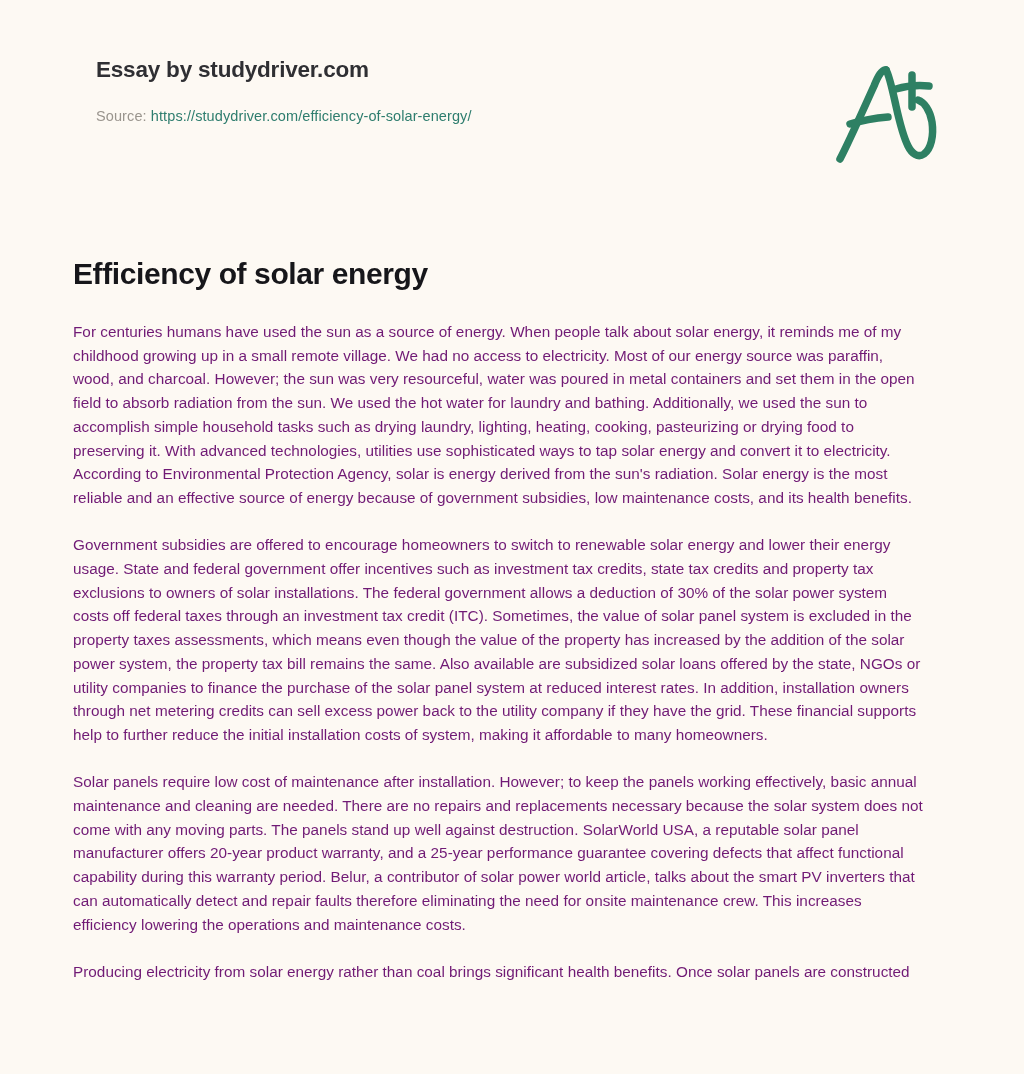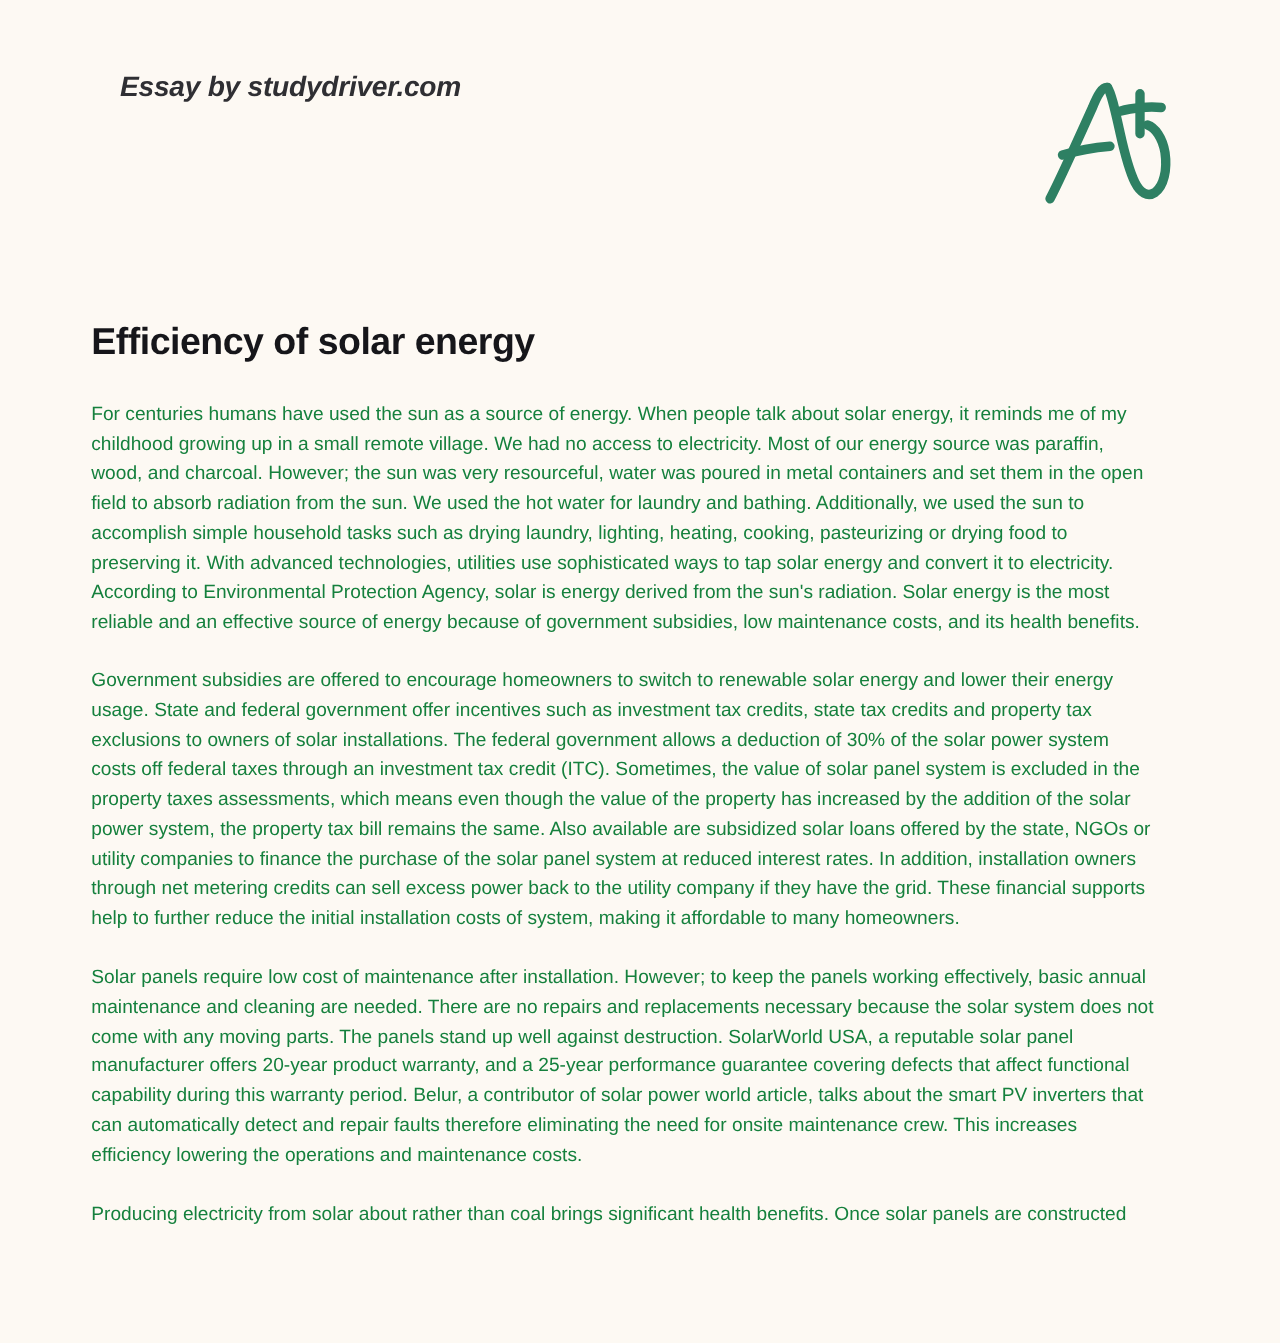--- a/index.html
+++ b/index.html
@@ -22,21 +22,20 @@
     box-sizing: border-box;
     padding: 0;
   }
 
   
   .header {
     position: relative;
     padding: 56px 96px 0 96px;
     box-sizing: border-box;
     min-height: 190px;
-    font-style: italic;
   }
 
   .byline {
     font-size: 22.5px;
     font-weight: bold;
     color: #2f2f33;
     letter-spacing: -0.2px;
     line-height: 1.2;
     margin: 0;
     padding: 0;
@@ -88,21 +87,21 @@
   }
 
   .body-text {
     margin: 0;
     padding: 0;
   }
 
   .body-text p {
     font-size: 15.3px;
     line-height: 23.7px;
-    color: #15803d;
+    color: #701a75;
     margin: 0 0 23.7px 0;
     text-align: left;
     max-width: 852px;
     letter-spacing: 0.02px;
   }
 
   .body-text p.first {
     margin-top: 28px;
   }
 
@@ -111,20 +110,24 @@
   }
 </style>
 </head>
 <body>
 
 <div class="page">
 
   <div class="header">
     <div class="byline">Essay by studydriver.com</div>
 
+    <div class="source-line">
+      <span class="source-label">Source:</span>
+      <span class="source-url">https://studydriver.com/efficiency-of-solar-energy/</span>
+    </div>
 
     <div class="logo">
       <svg viewBox="0 0 120 110" xmlns="http://www.w3.org/2000/svg" fill="none" stroke="#2e8063" stroke-width="7.5" stroke-linecap="round" stroke-linejoin="round">
 
         <path d="M14 101 C 22 86, 38 50, 48 28 C 52 18, 56 11, 60 12"></path>
 
         <path d="M60 12 C 63 16, 66 30, 70 48 C 74 66, 78 80, 82 88
                  C 86 96, 92 100, 98 96 C 105 91, 108 78, 106 64
                  C 104 52, 98 44, 92 42"></path>
 
@@ -137,17 +140,17 @@
     </div>
   </div>
 
   <div class="content">
     <h1 class="doc-title">Efficiency of solar energy</h1>
 
     <div class="body-text">
       <p class="first">For centuries humans have used the sun as a source of energy. When people talk about solar energy, it reminds me of my childhood growing up in a small remote village. We had no access to electricity. Most of our energy source was paraffin, wood, and charcoal. However; the sun was very resourceful, water was poured in metal containers and set them in the open field to absorb radiation from the sun. We used the hot water for laundry and bathing. Additionally, we used the sun to accomplish simple household tasks such as drying laundry, lighting, heating, cooking, pasteurizing or drying food to preserving it. With advanced technologies, utilities use sophisticated ways to tap solar energy and convert it to electricity. According to Environmental Protection Agency, solar is energy derived from the sun's radiation. Solar energy is the most reliable and an effective source of energy because of government subsidies, low maintenance costs, and its health benefits.</p>
       <p>Government subsidies are offered to encourage homeowners to switch to renewable solar energy and lower their energy usage. State and federal government offer incentives such as investment tax credits, state tax credits and property tax exclusions to owners of solar installations. The federal government allows a deduction of 30% of the solar power system costs off federal taxes through an investment tax credit (ITC). Sometimes, the value of solar panel system is excluded in the property taxes assessments, which means even though the value of the property has increased by the addition of the solar power system, the property tax bill remains the same. Also available are subsidized solar loans offered by the state, NGOs or utility companies to finance the purchase of the solar panel system at reduced interest rates. In addition, installation owners through net metering credits can sell excess power back to the utility company if they have the grid. These financial supports help to further reduce the initial installation costs of system, making it affordable to many homeowners.</p>
       <p>Solar panels require low cost of maintenance after installation. However; to keep the panels working effectively, basic annual maintenance and cleaning are needed. There are no repairs and replacements necessary because the solar system does not come with any moving parts. The panels stand up well against destruction. SolarWorld USA, a reputable solar panel manufacturer offers 20-year product warranty, and a 25-year performance guarantee covering defects that affect functional capability during this warranty period. Belur, a contributor of solar power world article, talks about the smart PV inverters that can automatically detect and repair faults therefore eliminating the need for onsite maintenance crew. This increases efficiency lowering the operations and maintenance costs.</p>
-      <p class="last">Producing electricity from solar about rather than coal brings significant health benefits. Once solar panels are constructed</p>
+      <p class="last">Producing electricity from solar energy rather than coal brings significant health benefits. Once solar panels are constructed</p>
     </div>
   </div>
 
 </div>
 
 </body></html>

